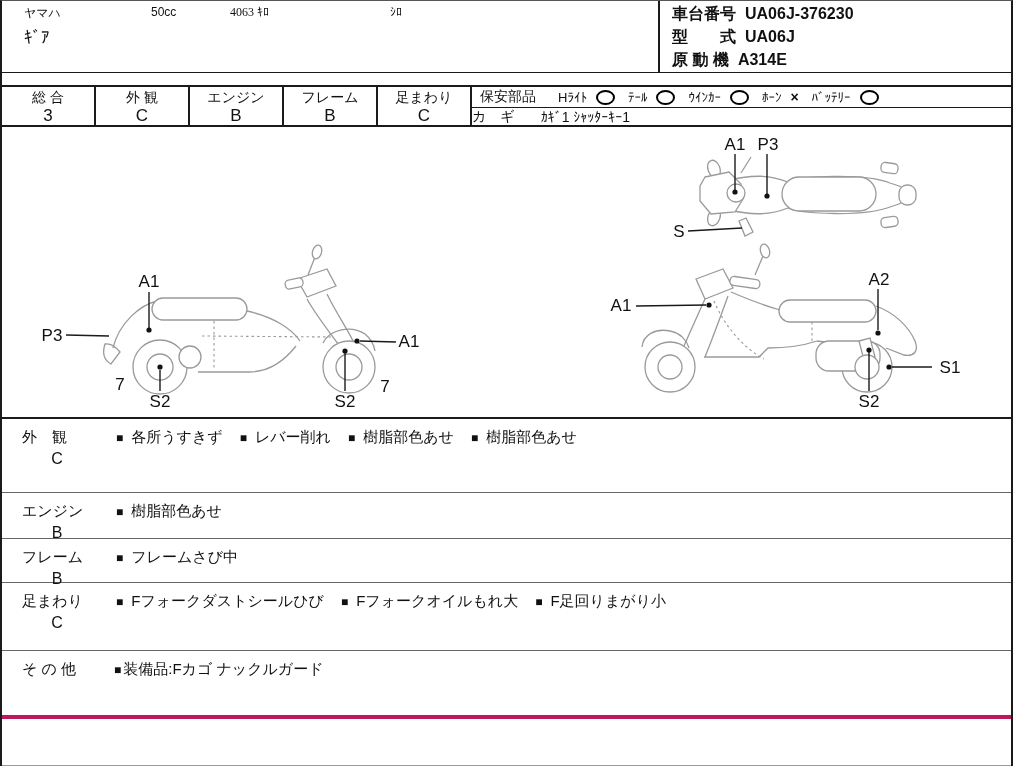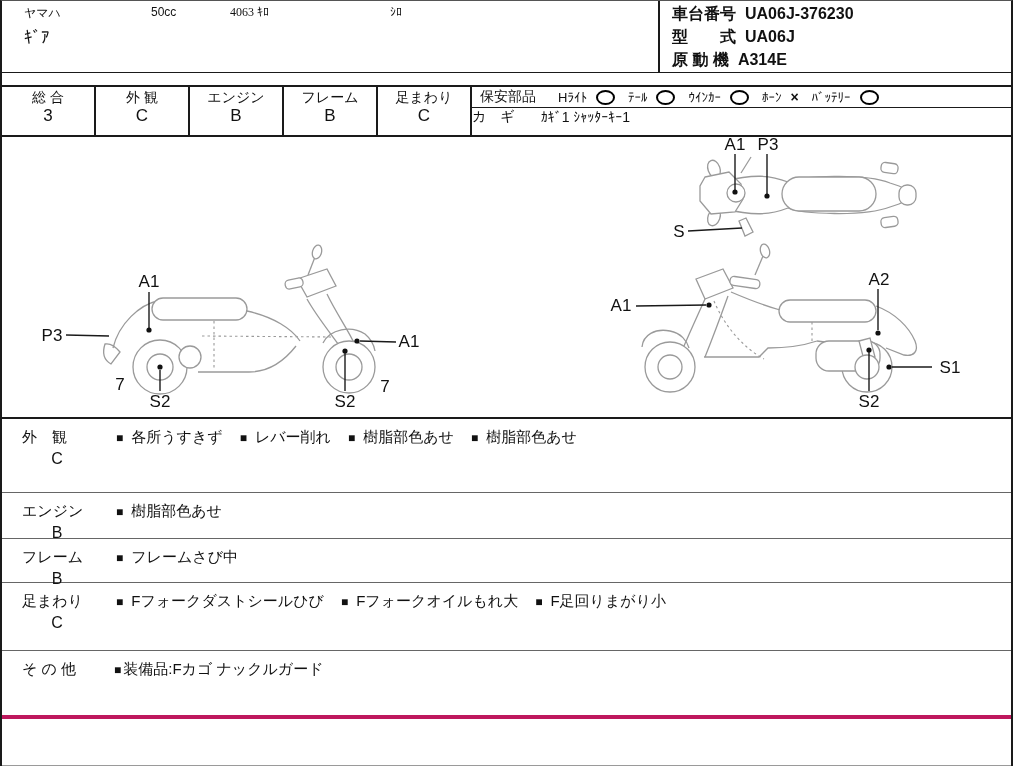--- a/index.html
+++ b/index.html
@@ -18,21 +18,21 @@
   .h-text{position:absolute;font-size:12px;white-space:nowrap;}
   .maker{left:22px;top:4px;}
   .cc{left:124px;top:4px;margin-left:25px;}
   .km{left:228px;top:4px;font-family:Liberation Serif, serif;}
   .color{left:388px;top:4px;}
   .model{left:22px;top:27px;font-size:17px;}
   .chassis-box{position:absolute;left:656px;top:0;right:0;height:71px;border-left:2px solid #1a1a1a;}
   .cb-row{position:absolute;left:12px;font-size:16px;white-space:nowrap;font-weight:bold;}
   .cb-row .val{margin-left:9px;}
   
-  .rating-table{position:absolute;left:0;top:84px;width:1009px;height:52px;box-sizing:border-box;
+  .rating-table{position:absolute;left:0;top:84px;width:1009px;height:42px;box-sizing:border-box;
     border-top:2px solid #1a1a1a;border-bottom:2px solid #1a1a1a;display:flex;}
   .rating-cell{width:94px;box-sizing:border-box;border-right:2px solid #1a1a1a;text-align:center;}
   .r-label{font-size:14px;line-height:19px;padding-top:1px;white-space:nowrap;}
   .r-grade{font-size:17px;line-height:17px;}
   .safety-cell{flex:1;box-sizing:border-box;}
   .safety-row1{height:20px;border-bottom:1px solid #1a1a1a;display:flex;align-items:center;padding-left:8px;font-size:14px;white-space:nowrap;}
   .safety-row2{height:17px;display:flex;align-items:center;font-size:14px;white-space:nowrap;}
   .s-label{margin-right:22px;}
   .s-pair{display:flex;align-items:center;margin-right:13px;}
   .s-name{margin-right:9px;font-size:13px;}

